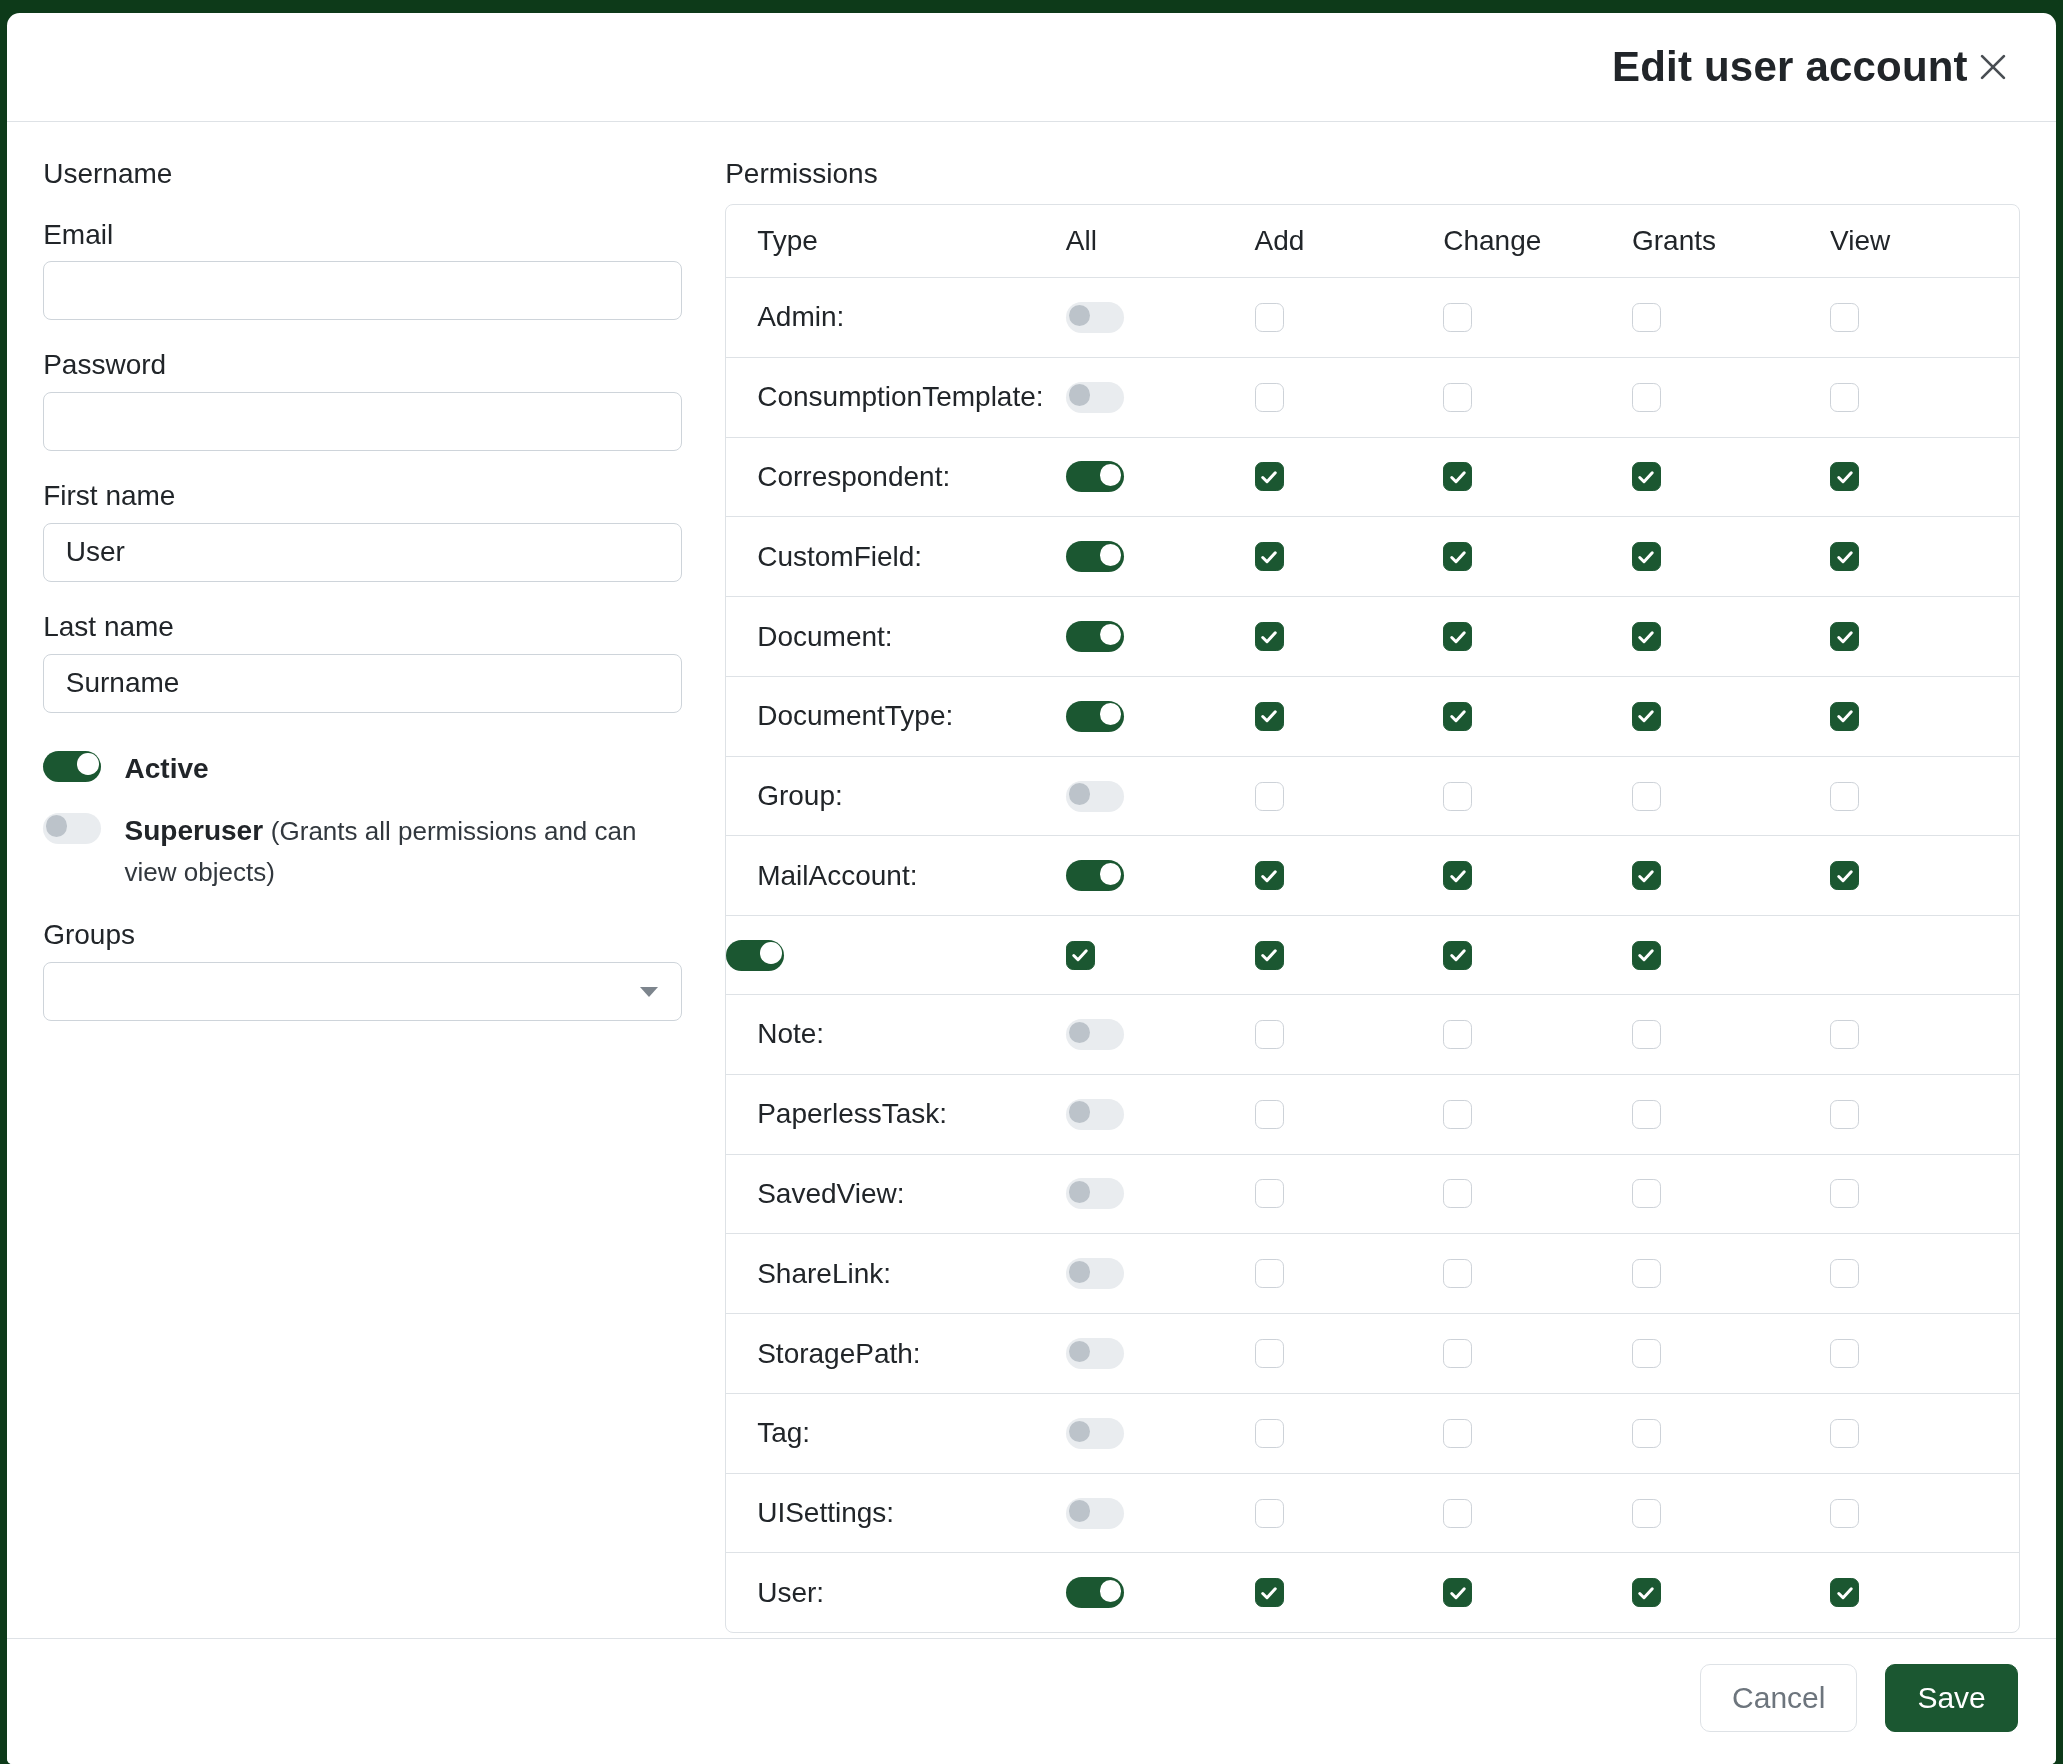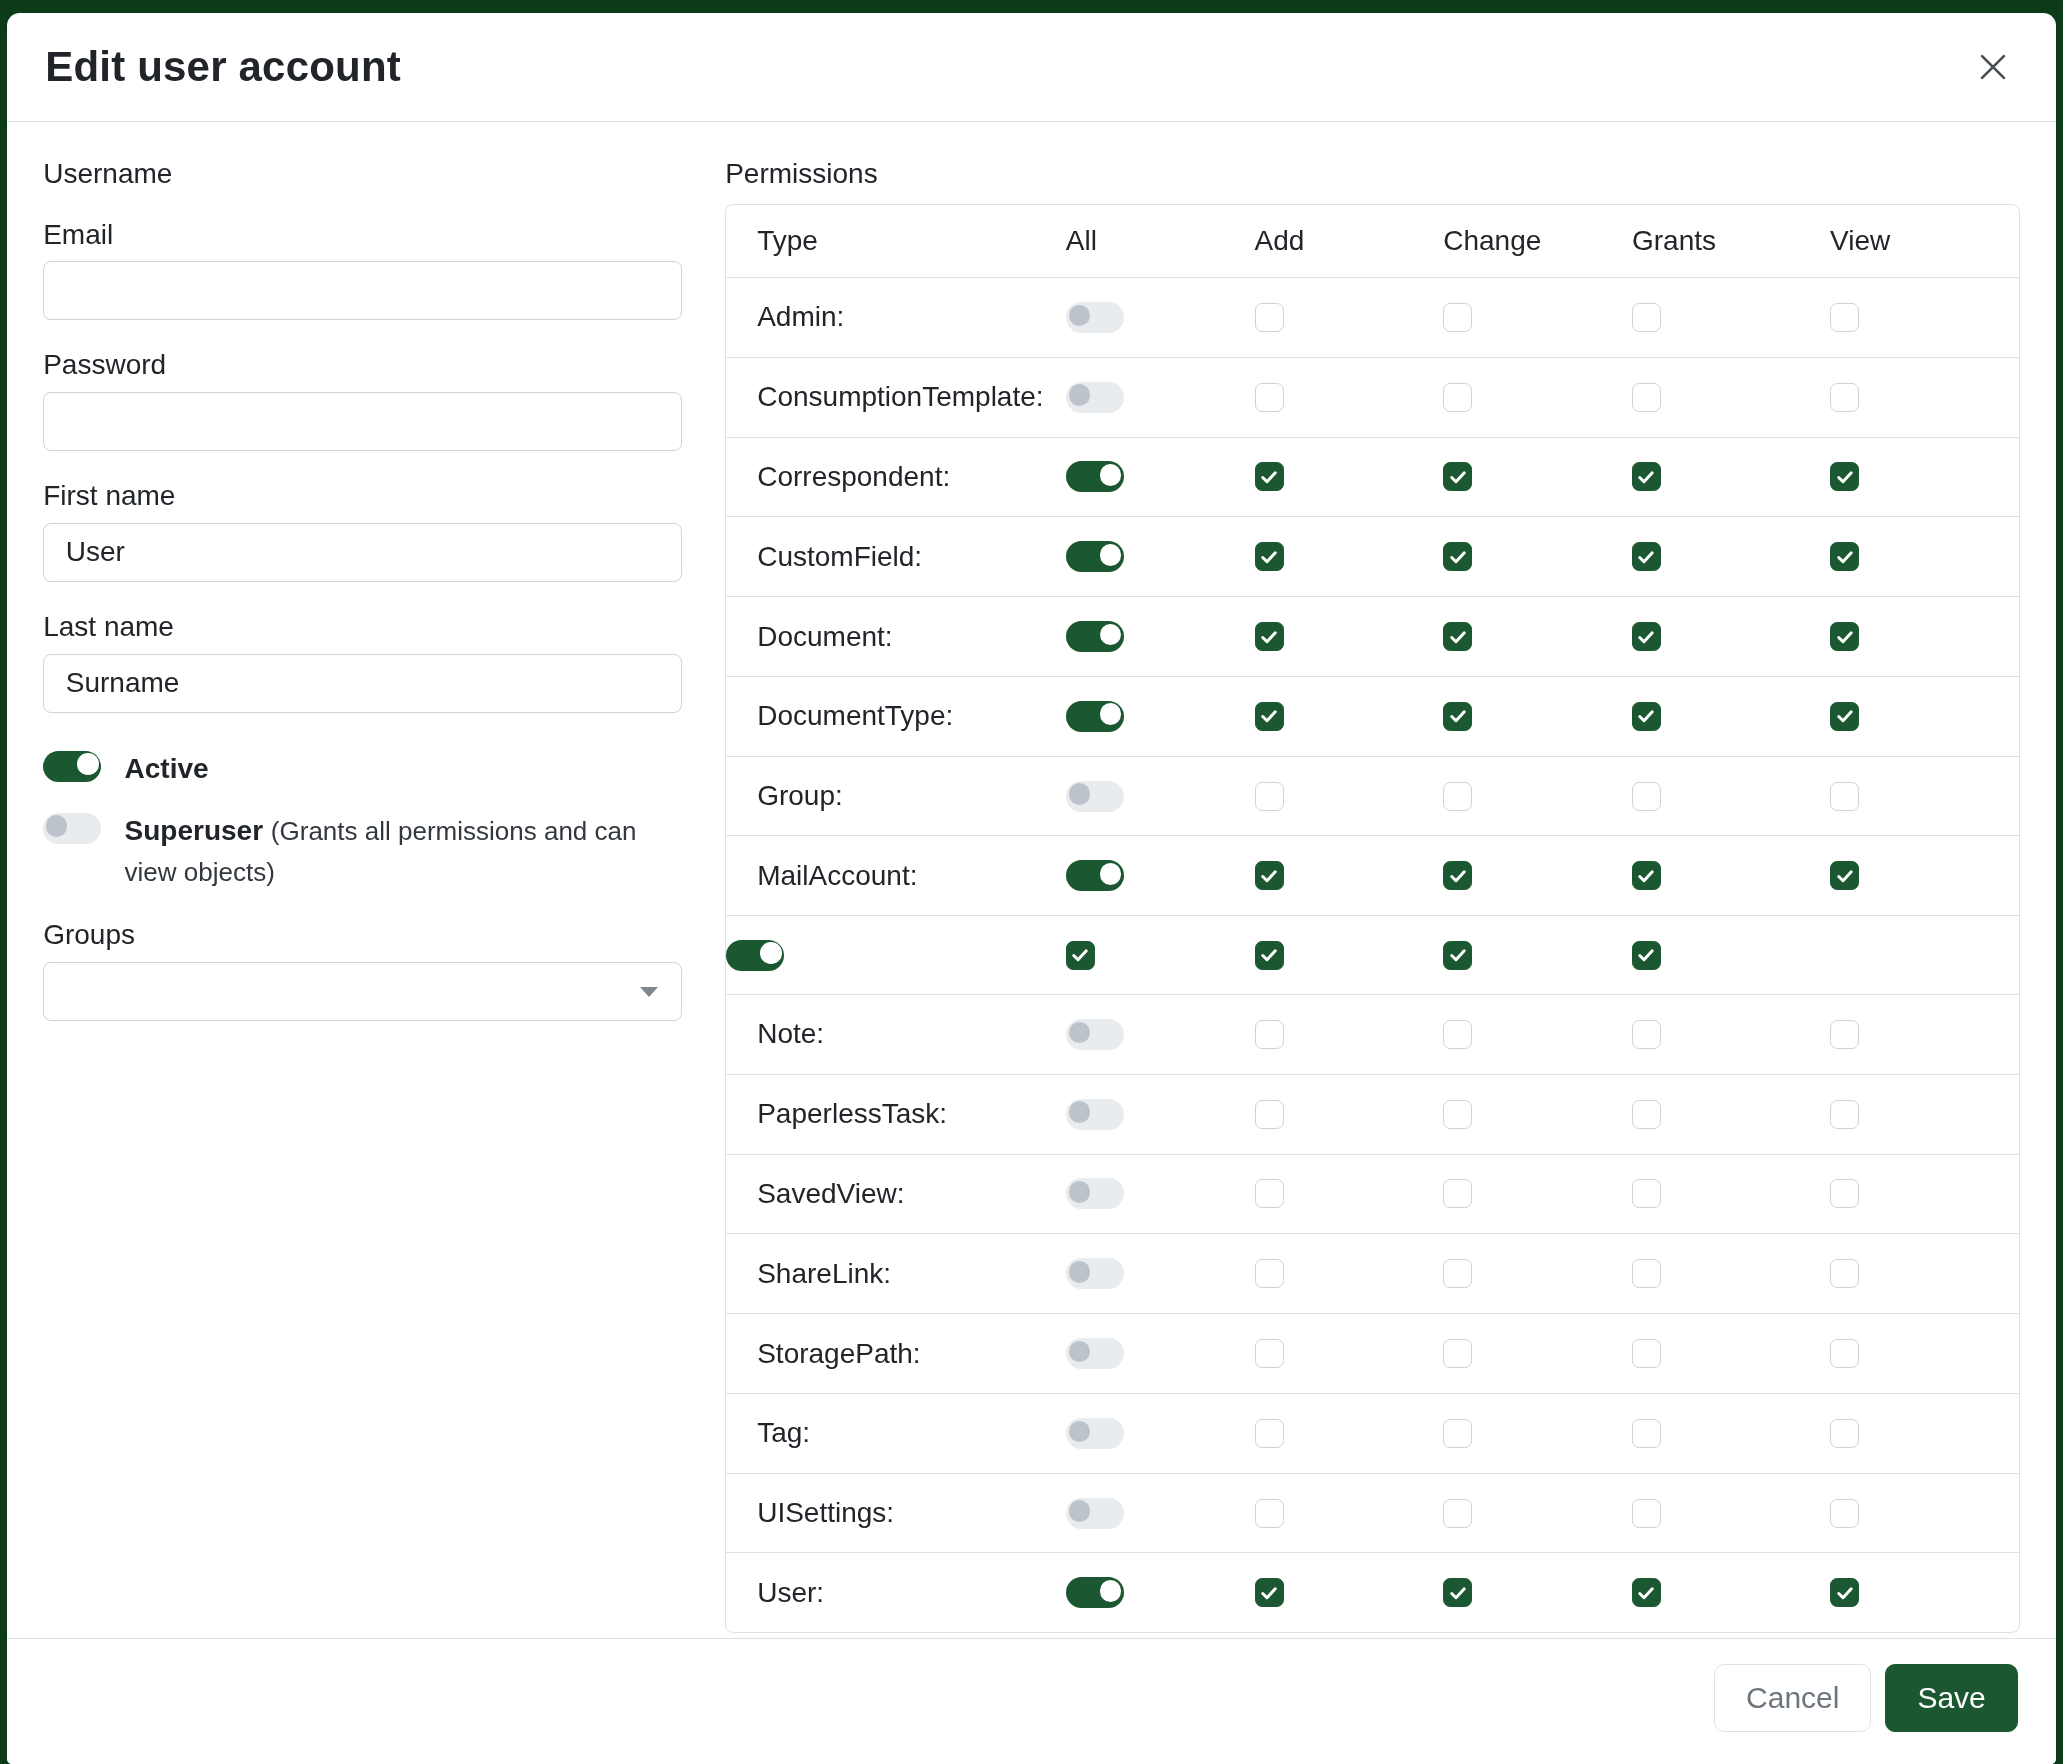--- a/index.html
+++ b/index.html
@@ -24,21 +24,21 @@
     border-radius:12.6px 12.6px 5.4px 5.4px;
     display:flex;
     flex-direction:column;
     overflow:hidden;
   }
   
   .modal-header{
     flex:none;
     display:flex;
     align-items:center;
-    justify-content:space-between;
+    justify-content:flex-end;
     padding:29px 38px;
     border-bottom:1.8px solid var(--border);
   }
   .modal-title{
     font-size:42px;
     font-weight:600;
     letter-spacing:0.2px;
     color:var(--text);
   }
   .close-btn{
@@ -158,21 +158,21 @@
   .cb.checked svg{display:block;}
   
   .modal-footer{
     flex:none;
     border-top:1.8px solid var(--border);
     background:#fff;
     padding:25px 38px 32px 38px;
     display:flex;
     justify-content:flex-end;
     align-items:center;
-    gap:14px;
+    gap:28px;
   }
   .btn{
     height:68px;
     border-radius:10px;
     font-size:30px;
     font-family:inherit;
     padding:0 31px;
     cursor:pointer;
   }
   .btn-cancel{

